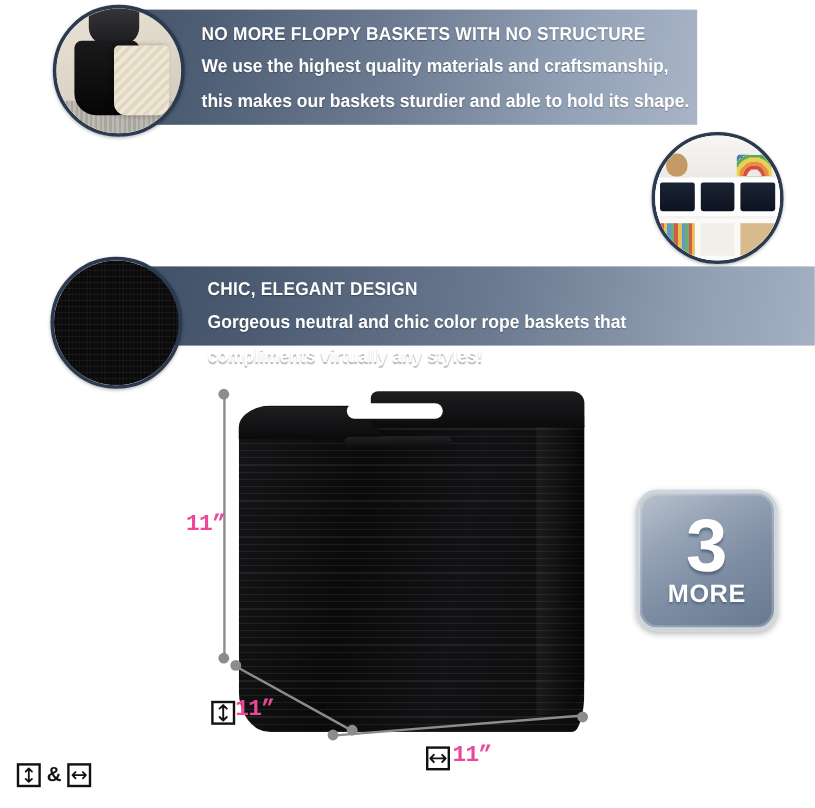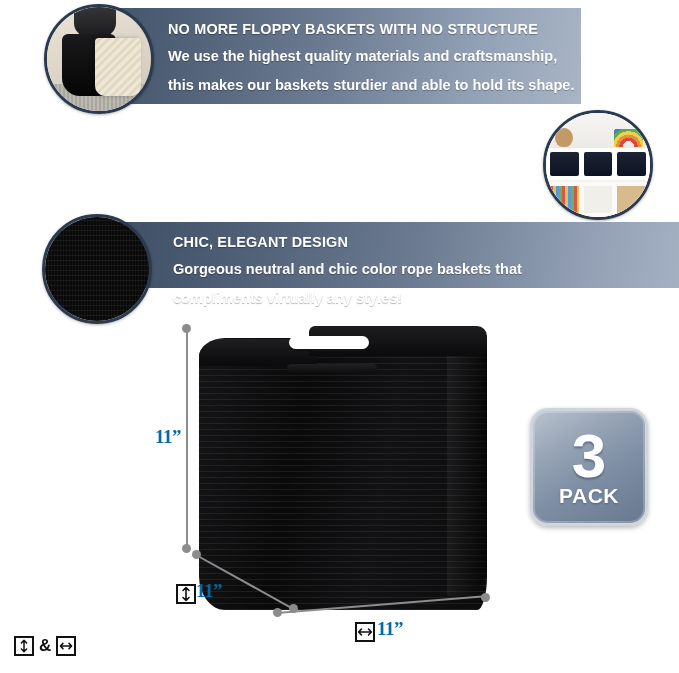--- a/index.html
+++ b/index.html
@@ -121,22 +121,22 @@
     background:#ffffff;border-radius:7px;box-shadow:0 2px 0 #131315;}
   .basket .handle2{position:absolute;left:88px;top:42px;width:90px;height:9px;
     background:linear-gradient(180deg,#212125,#0d0d0e);border-radius:5px;}
   .basket .edge{position:absolute;left:248px;top:24px;width:40px;height:250px;
     background:linear-gradient(90deg,rgba(255,255,255,.05),rgba(0,0,0,.5));
     border-radius:0 10px 30px 0;}
 
   
   .dimline{position:absolute;background:#8c8c8c;}
   .dimdot{position:absolute;width:9px;height:9px;border-radius:50%;background:#8c8c8c;}
-  .dimlabel{position:absolute;font-size:19px;font-weight:bold;color:#0369a1;letter-spacing:-.5px;
-    font-family:Liberation Serif, serif;white-space:nowrap;}
+  .dimlabel{position:absolute;font-size:19px;font-weight:bold;color:#ec4899;letter-spacing:-.5px;
+    font-family:Liberation Mono, monospace;white-space:nowrap;}
 
   #dim-height-line{left:186px;top:16px;width:2px;height:222px;}
   #dim-height-dot-top{left:182px;top:12px;}
   #dim-height-dot-bot{left:182px;top:232px;}
   #dim-height-label{left:155px;top:114px;}
 
   #dim-depth-line{left:196px;top:242px;width:112px;height:2px;
     transform:rotate(29deg);transform-origin:left center;background:#8c8c8c;}
   #dim-depth-dot-a{left:192px;top:238px;}
   #dim-depth-dot-b{left:289px;top:292px;}
@@ -264,21 +264,21 @@
     <div class="arrowbox" id="dim-width-box">
       <svg width="16" height="16" viewBox="0 0 16 16" aria-hidden="true">
         <path d="M2 8 L14 8 M4.5 5 L1.6 8 L4.5 11 M11.5 5 L14.4 8 L11.5 11" stroke="#111" stroke-width="1.6" fill="none" stroke-linecap="round" stroke-linejoin="round"></path>
       </svg>
     </div>
     <div class="dimlabel" id="dim-width-label">11”</div>
   </div>
 
   <div id="pack-badge">
     <div class="num">3</div>
-    <div class="word">PACK</div>
+    <div class="word">MORE</div>
   </div>
 
   <div id="disclaimer">
     <div class="icons">
       <span class="ibox">
         <svg width="14" height="14" viewBox="0 0 16 16" aria-hidden="true">
           <path d="M8 2 L8 14 M5 4.5 L8 1.6 L11 4.5 M5 11.5 L8 14.4 L11 11.5" stroke="#111" stroke-width="1.7" fill="none" stroke-linecap="round" stroke-linejoin="round"></path>
         </svg>
       </span>
       <span class="amp">&amp;</span>

